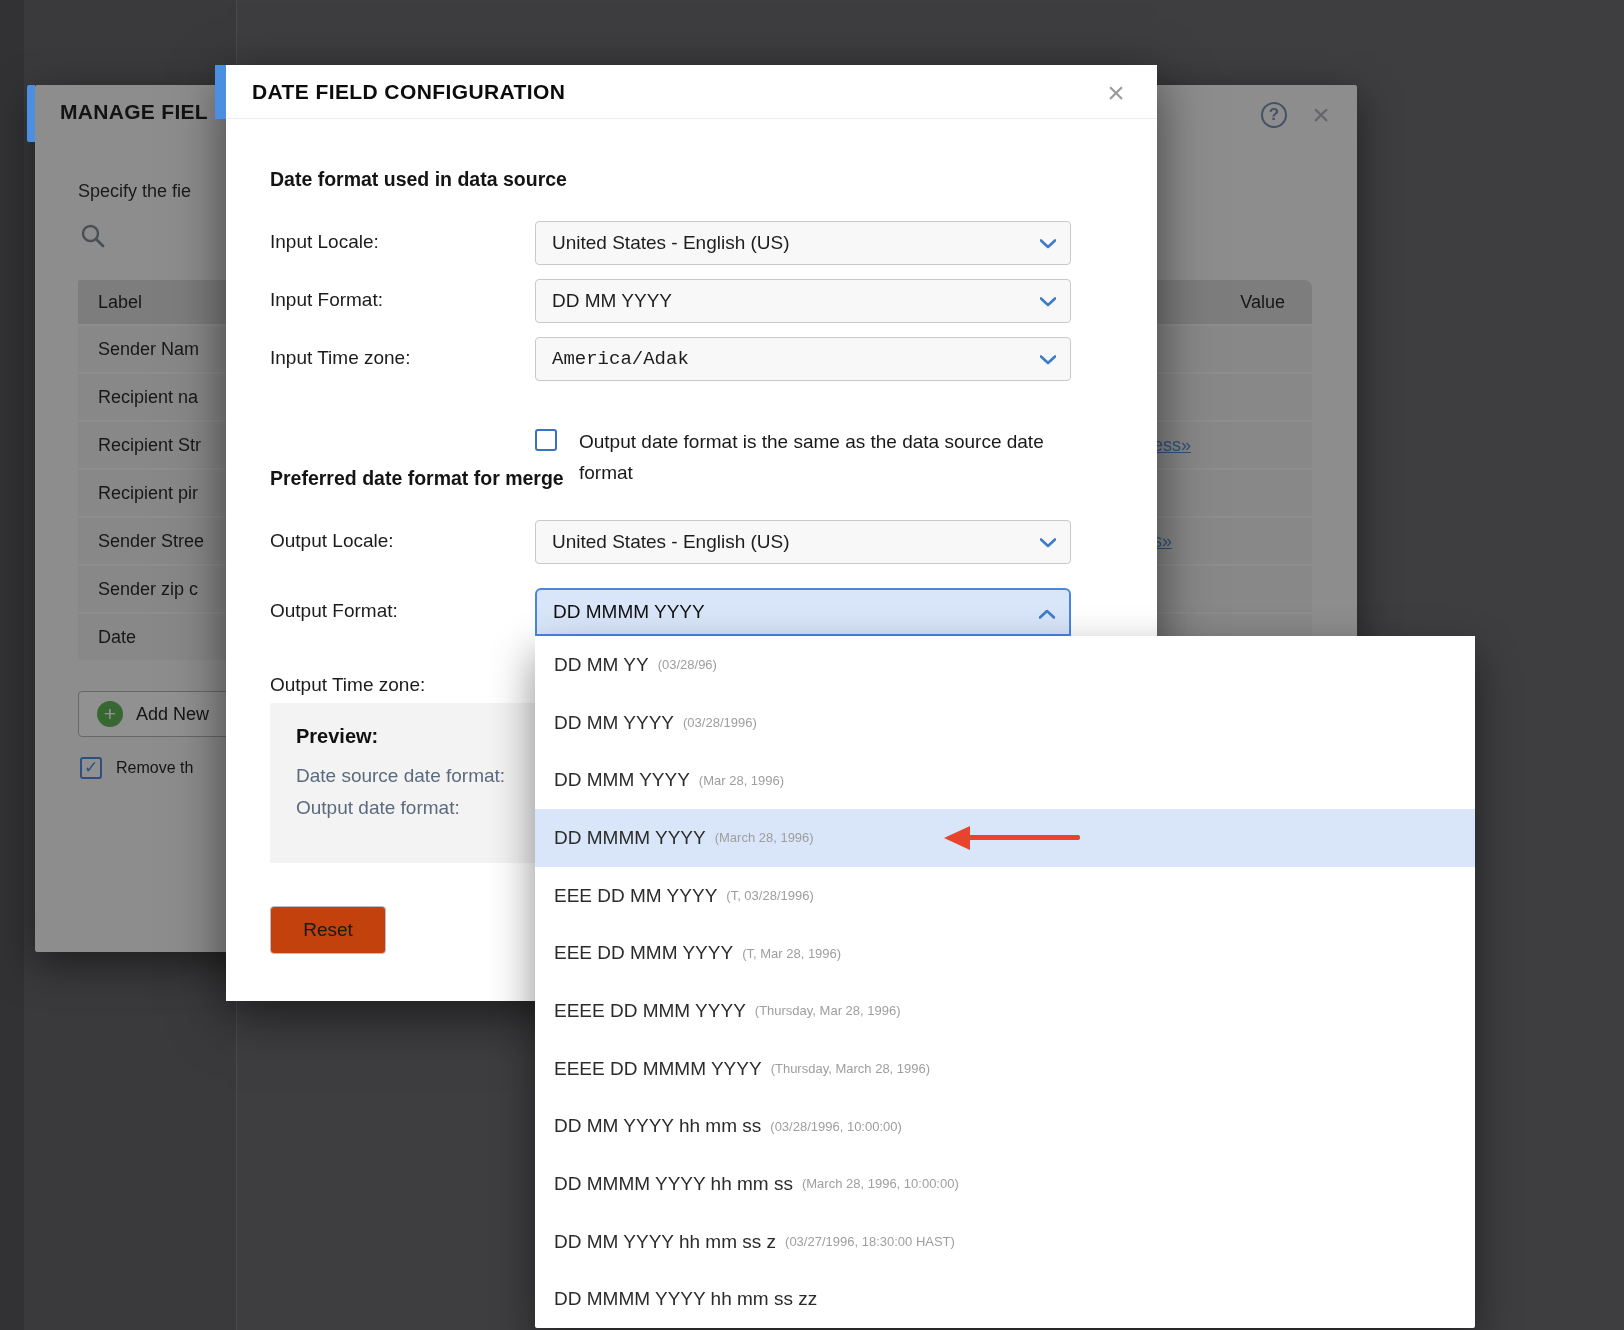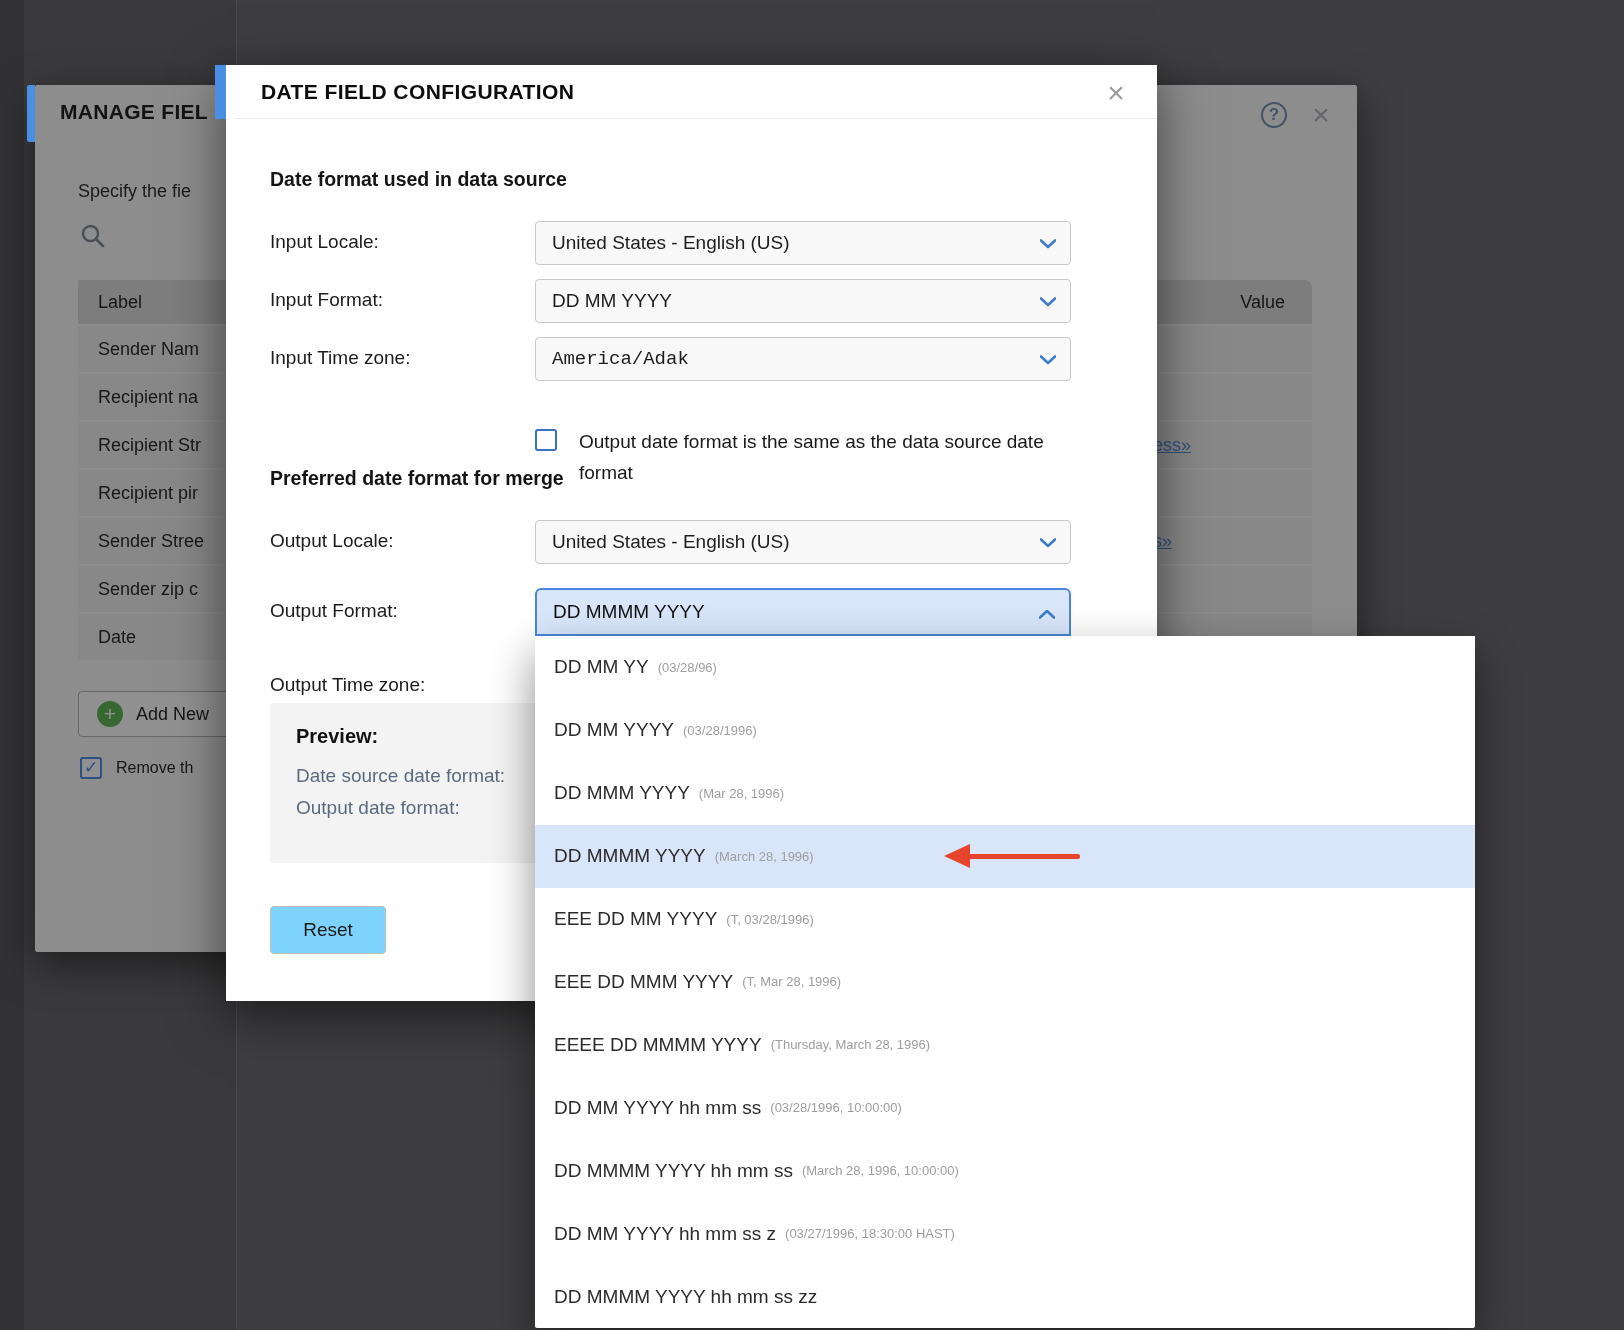--- a/index.html
+++ b/index.html
@@ -38,21 +38,21 @@
 
   .remove-row { position:absolute; left:45px; top:672px; display:flex; align-items:center; gap:14px; }
   .cb-dim { width:22px; height:22px; border:2px solid #4583e0; border-radius:3px; background:#fdfdfd;
             color:#4583e0; font-size:17px; font-weight:bold; text-align:center; line-height:18px; }
   .remove-lbl { font-size:16px; color:#161616; white-space:nowrap; }
 
   .dialog-overlay { position:absolute; inset:0; background:rgba(22,22,24,.47); border-radius:3px; z-index:5; }
 
   
   .modal { position:absolute; left:226px; top:65px; width:931px; height:936px; background:#ffffff;
-           box-shadow:0 14px 50px rgba(0,0,0,.55); z-index:20;padding-left:9px; }
+           box-shadow:0 14px 50px rgba(0,0,0,.55); z-index:20; }
   .modal-accent { position:absolute; left:-11px; top:0; width:11px; height:54px; background:#4a8fe2; }
   .modal-header { position:relative; height:54px; border-bottom:1px solid #ececec; }
   .modal-title { position:absolute; left:26px; top:0; line-height:54px; font-size:21px; font-weight:bold; color:#0c0c0c; letter-spacing:.4px; }
   .modal-close { position:absolute; right:26px; top:11px; width:30px; height:34px; font-size:30px; font-weight:300; color:#9b9b9b; text-align:center; line-height:34px; }
 
   .sec-head { position:absolute; left:44px; font-size:19.5px; font-weight:bold; color:#141414; white-space:nowrap; }
   .frm-label { position:absolute; left:44px; font-size:19px; color:#1c1c1c; white-space:nowrap; }
 
   .sel { position:absolute; left:309px; width:536px; height:44px; background:#f8f8f8; border:1px solid #c9c9c9; border-radius:4px;
          display:flex; align-items:center; padding:0 40px 0 16px; font-size:19px; color:#1d1d1d; }
@@ -64,21 +64,21 @@
 
   .cb-row { position:absolute; left:309px; top:329px; display:flex; gap:22px;margin-top:32px; }
   .cb-blue { width:22px; height:22px; border:2px solid #3a72bd; border-radius:3px; background:#ffffff; flex:0 0 22px; margin-top:3px; }
   .cb-label { width:505px; font-size:19px; line-height:31px; color:#191919; }
 
   .preview { position:absolute; left:44px; top:638px; width:784px; height:160px; background:#f3f3f3; border-radius:2px; }
   .preview-head { position:absolute; left:26px; top:22px; font-size:20px; font-weight:bold; color:#111111; }
   .preview-line1 { position:absolute; left:26px; top:62px; font-size:19px; color:#5b6b7d; }
   .preview-line2 { position:absolute; left:26px; top:94px; font-size:19px; color:#5b6b7d; }
 
-  .reset-btn { position:absolute; left:44px; top:841px; width:116px; height:48px; background:#7dd3fc; border:1px solid #bdbdbd;
+  .reset-btn { position:absolute; left:44px; top:841px; width:116px; height:48px; background:#c2410c; border:1px solid #bdbdbd;
                border-radius:4px; font-size:19px; color:#191919; text-align:center; line-height:46px; }
 
   
   .popup { position:absolute; left:535px; top:636px; width:940px; height:692px; background:#ffffff;
            box-shadow:0 18px 44px rgba(0,0,0,.45); z-index:30; display:flex; flex-direction:column; border-radius:0 0 2px 2px; }
   .dd-item { flex:1 1 0; display:flex; align-items:center; padding-left:19px; position:relative; }
   .dd-item .fmt { font-size:19px; color:#2b2b2b; white-space:nowrap; }
   .dd-item .ex  { font-size:13px; color:#9e9e9e; margin-left:9px; white-space:nowrap; }
   .dd-item.selected { background:#d9e6f9; }
 
@@ -252,20 +252,24 @@
   </div>
   <div class="dd-item">
     <span class="fmt">EEE DD MM YYYY</span>
     <span class="ex">(T, 03/28/1996)</span>
   </div>
   <div class="dd-item">
     <span class="fmt">EEE DD MMM YYYY</span>
     <span class="ex">(T, Mar 28, 1996)</span>
   </div>
   <div class="dd-item">
+    <span class="fmt">EEEE DD MMM YYYY</span>
+    <span class="ex">(Thursday, Mar 28, 1996)</span>
+  </div>
+  <div class="dd-item">
     <span class="fmt">EEEE DD MMMM YYYY</span>
     <span class="ex">(Thursday, March 28, 1996)</span>
   </div>
   <div class="dd-item">
     <span class="fmt">DD MM YYYY hh mm ss</span>
     <span class="ex">(03/28/1996, 10:00:00)</span>
   </div>
   <div class="dd-item">
     <span class="fmt">DD MMMM YYYY hh mm ss</span>
     <span class="ex">(March 28, 1996, 10:00:00)</span>

